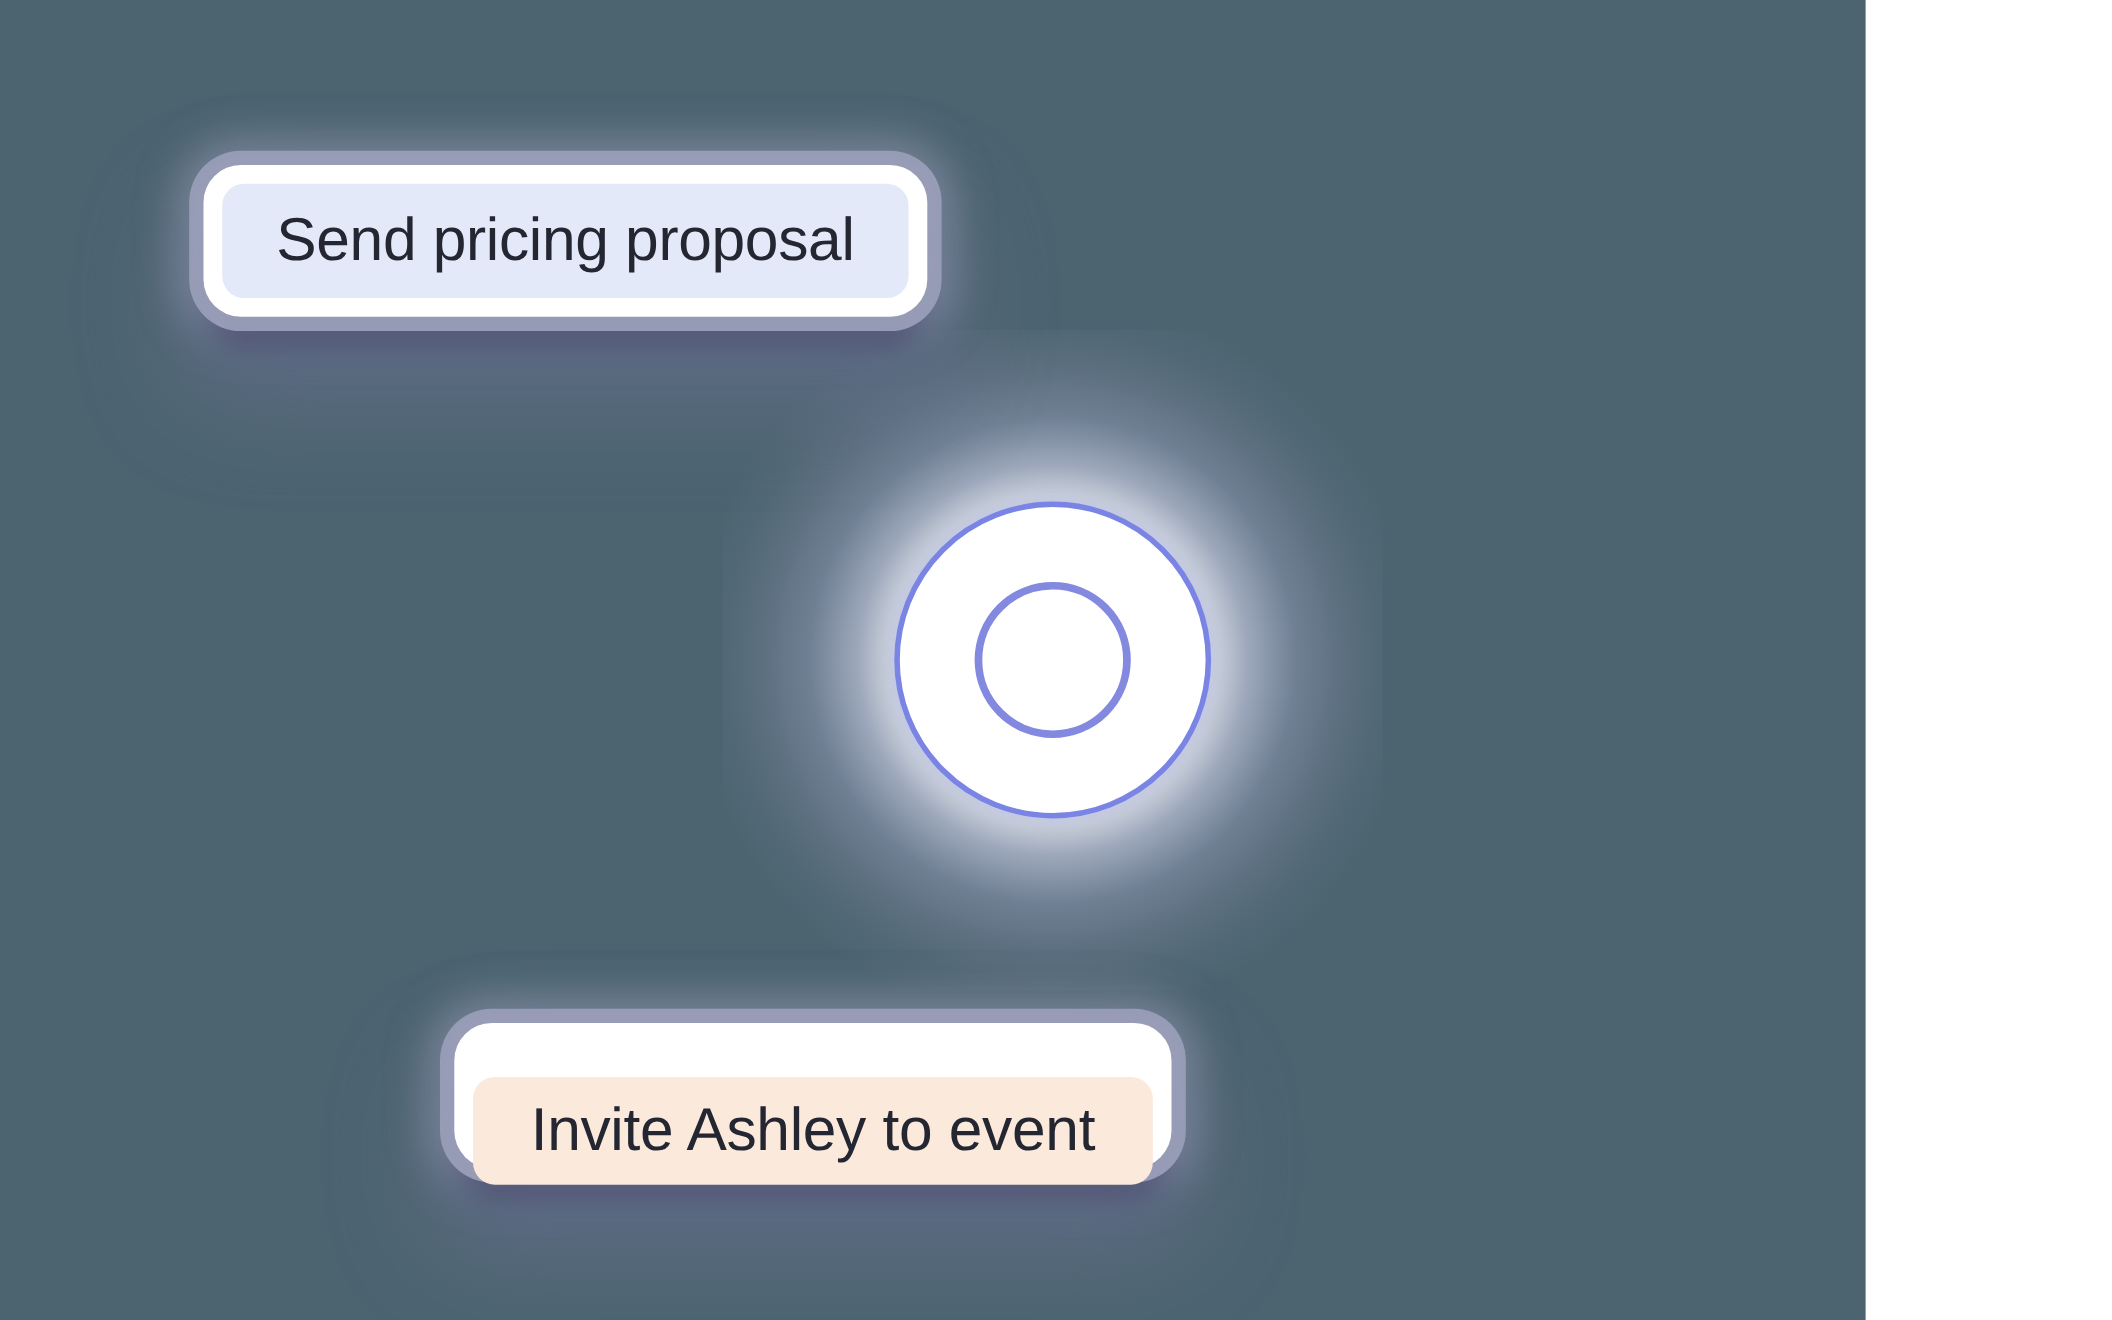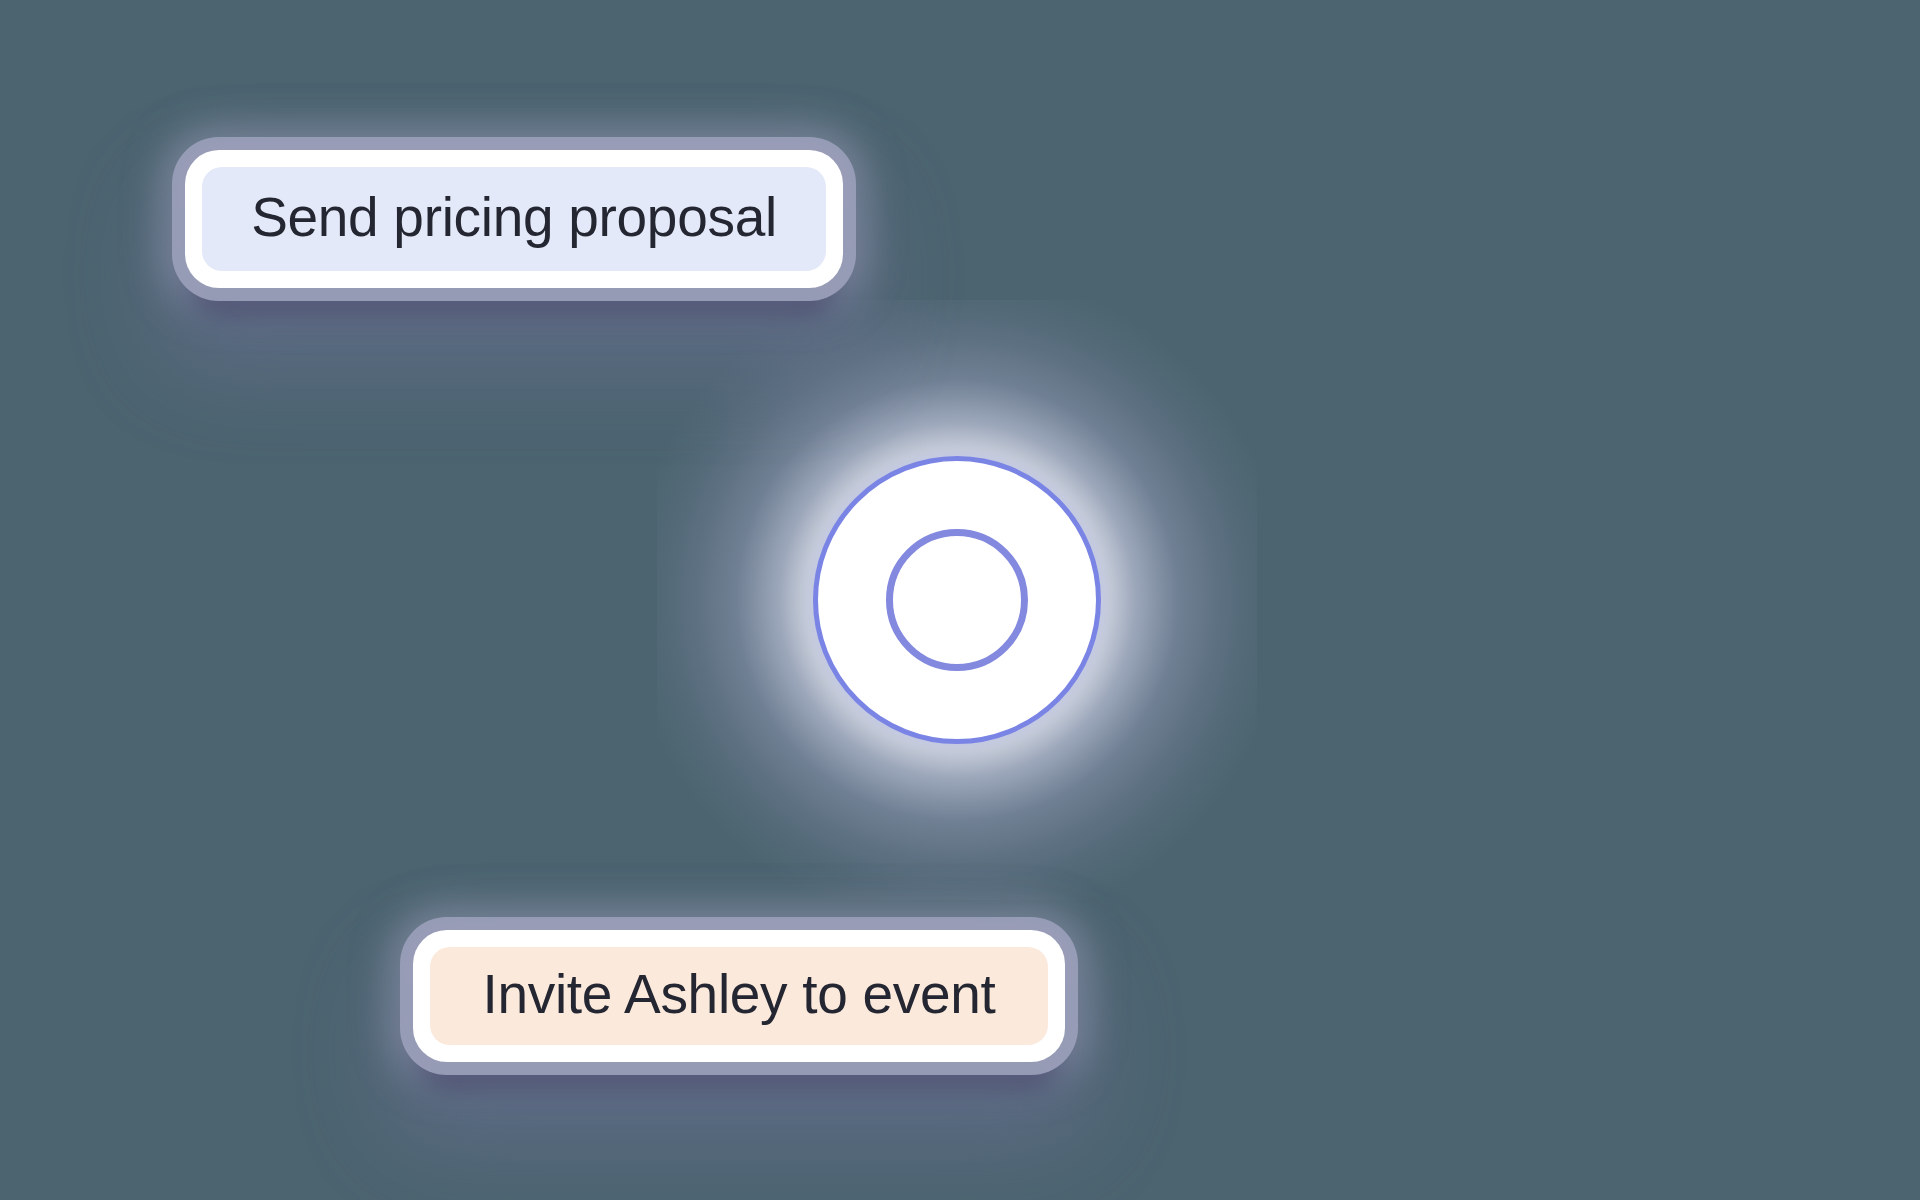--- a/index.html
+++ b/index.html
@@ -5,21 +5,21 @@
   html, body {
     margin: 0;
     padding: 0;
     width: 1920px;
     height: 1200px;
     overflow: hidden;
     font-family: "Liberation Sans", sans-serif;
   }
   .canvas {
     position: relative;
-    width: 1920px;
+    width: 1696px;
     height: 1200px;
     background: #4c6470;
     overflow: hidden;
   }
 
   
   .chip {
     position: absolute;
     box-sizing: border-box;
     background: #ffffff;
@@ -105,21 +105,21 @@
 <div class="canvas">
 
   <div class="chip chip-pricing">
     <div class="chip-inner" style="background-color: rgb(228, 233, 249);">
       <span class="chip-label">Send pricing proposal</span>
     </div>
   </div>
 
 
   <div class="chip chip-invite">
-    <div class="chip-inner" style="background-color: rgb(251, 233, 220);">
+    <div class="chip-inner" style="background-color: rgb(251, 233, 220); margin-top: 32px;">
       <span class="chip-label">Invite Ashley to event</span>
     </div>
   </div>
 
   <div class="orb-glow"></div>
 
   <div class="orb">
     <div class="orb-inner"></div>
   </div>
 

